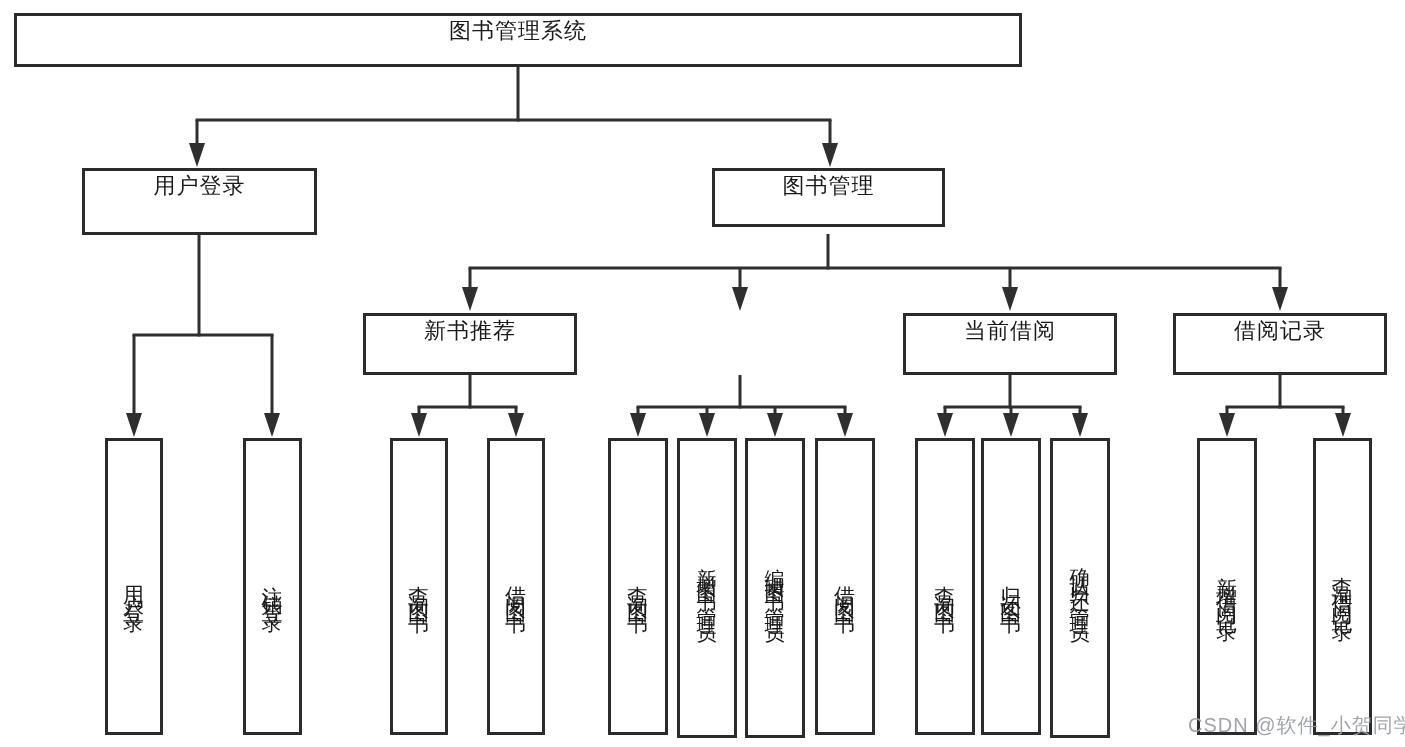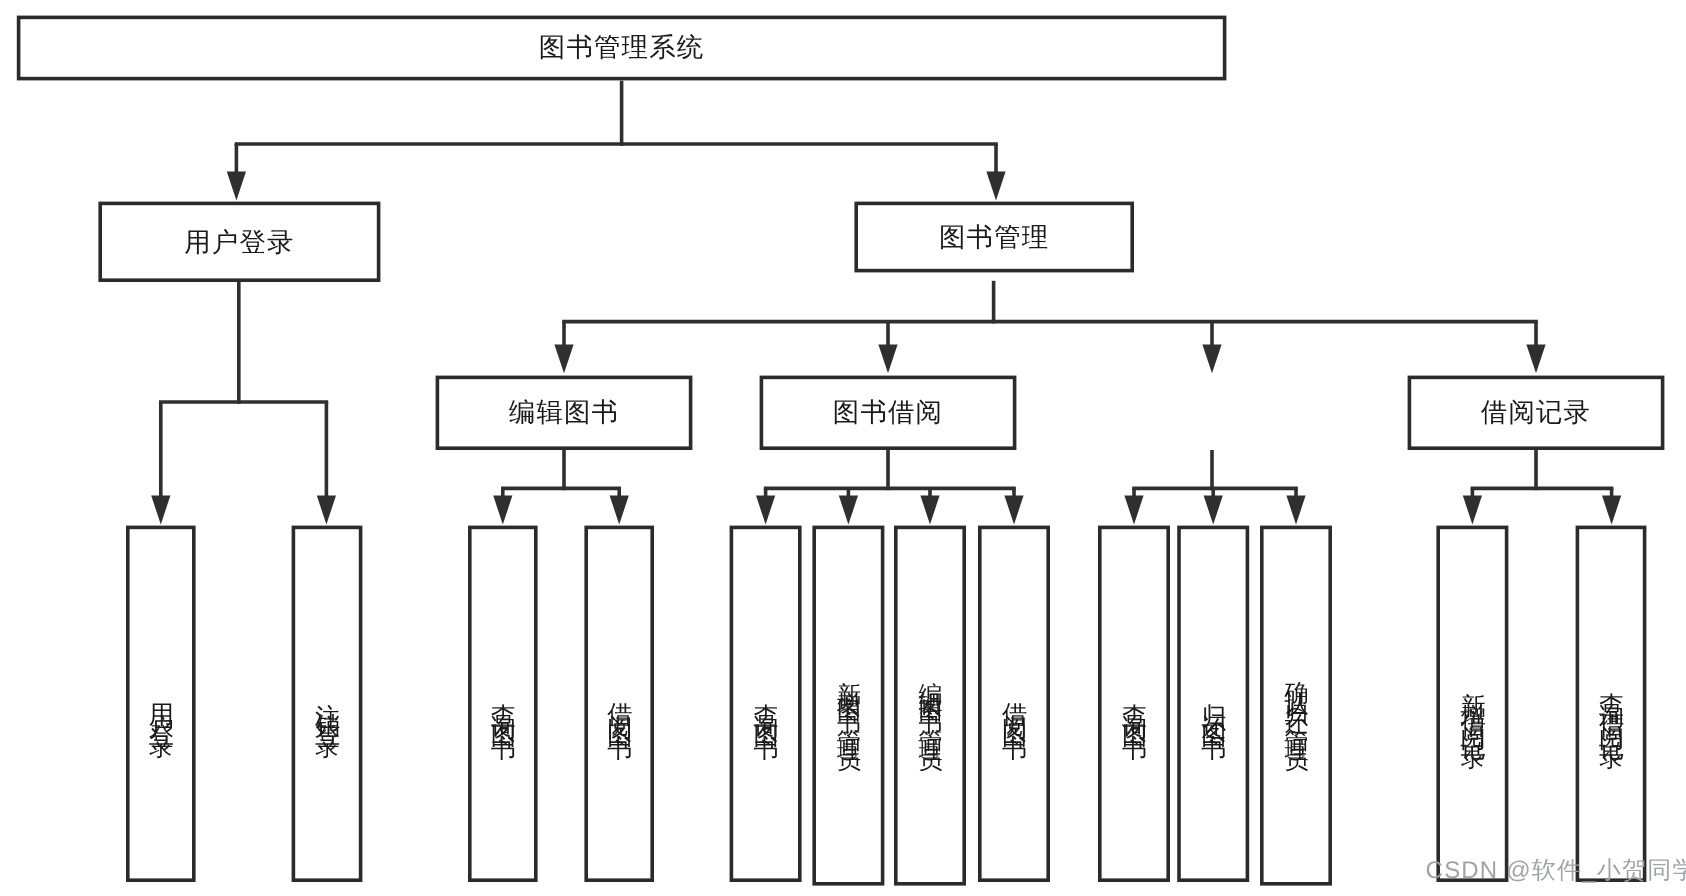--- a/index.html
+++ b/index.html
@@ -3,21 +3,21 @@
 <meta charset="utf-8">
 <style>
   html,body{margin:0;padding:0;background:#ffffff;}
   .stage{
     position:relative;width:1405px;height:747px;background:#ffffff;overflow:hidden;
     font-family:"Liberation Sans",sans-serif;color:#1a1a1a;
   }
   .connector-layer{position:absolute;left:0;top:0;z-index:1;}
   .hbox{
     position:absolute;box-sizing:border-box;background:#ffffff;
-    border:3px solid #2b2b2b;display:flex;align-items:center;justify-content:center;
+    border:3px solid #2b2b2b;display:flex;justify-content:center;
     z-index:2;
   }
   .hlabel{font-size:22px;letter-spacing:1px;color:#1a1a1a;white-space:nowrap;}
   .vbox{
     position:absolute;box-sizing:border-box;background:#ffffff;
     border:3px solid #2b2b2b;display:flex;align-items:center;justify-content:center;
     z-index:2;
   }
   .vlabel{
     writing-mode:vertical-rl;text-orientation:mixed;
@@ -104,24 +104,24 @@
   </div>
 
   <div class="hbox" style="left:82px;top:168px;width:235px;height:67px">
     <span class="hlabel">用户登录</span>
   </div>
   <div class="hbox" style="left:712px;top:168px;width:233px;height:59px">
     <span class="hlabel">图书管理</span>
   </div>
 
   <div class="hbox" style="left:363px;top:313px;width:214px;height:62px">
-    <span class="hlabel">编辑图书</span>
+    <span class="hlabel">新书推荐</span>
   </div>
-  <div class="hbox" style="left:633px;top:313px;width:214px;height:62px">
-    <span class="hlabel">图书借阅</span>
+  <div class="hbox" style="left:903px;top:313px;width:214px;height:62px">
+    <span class="hlabel">当前借阅</span>
   </div>
   <div class="hbox" style="left:1173px;top:313px;width:214px;height:62px">
     <span class="hlabel">借阅记录</span>
   </div>
 
   <div class="vbox" style="left:105px;top:438px;width:58px;height:297px">
     <span class="vlabel">用户登录</span>
   </div>
   <div class="vbox" style="left:243px;top:438px;width:59px;height:297px">
     <span class="vlabel">注销登录</span>

